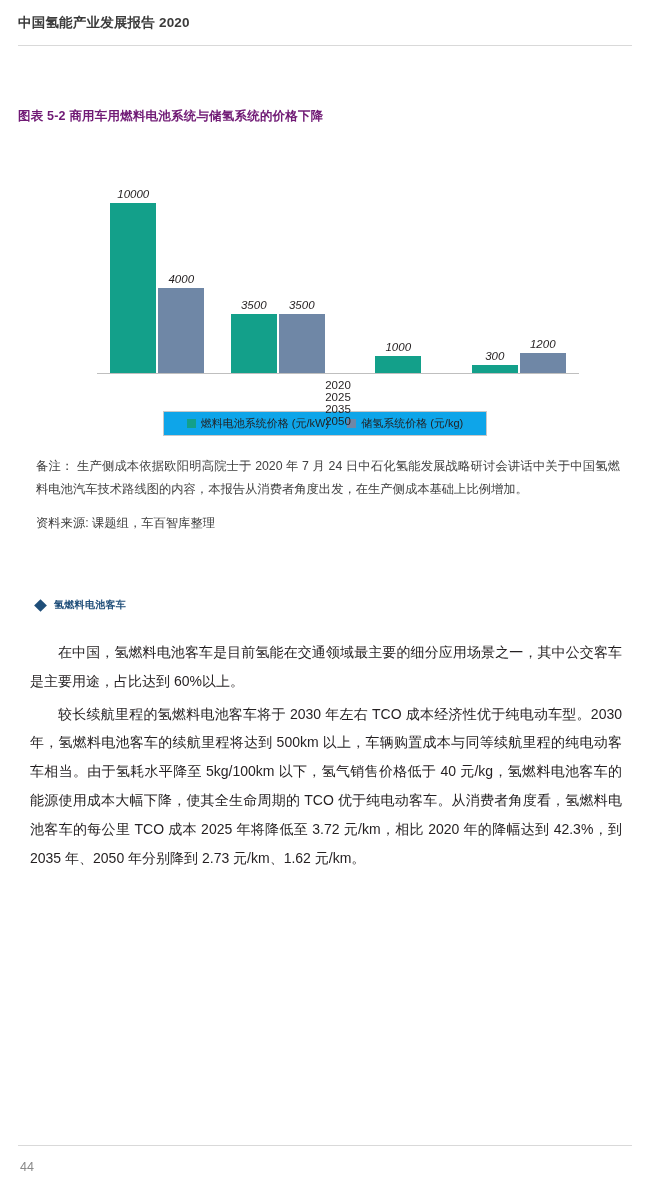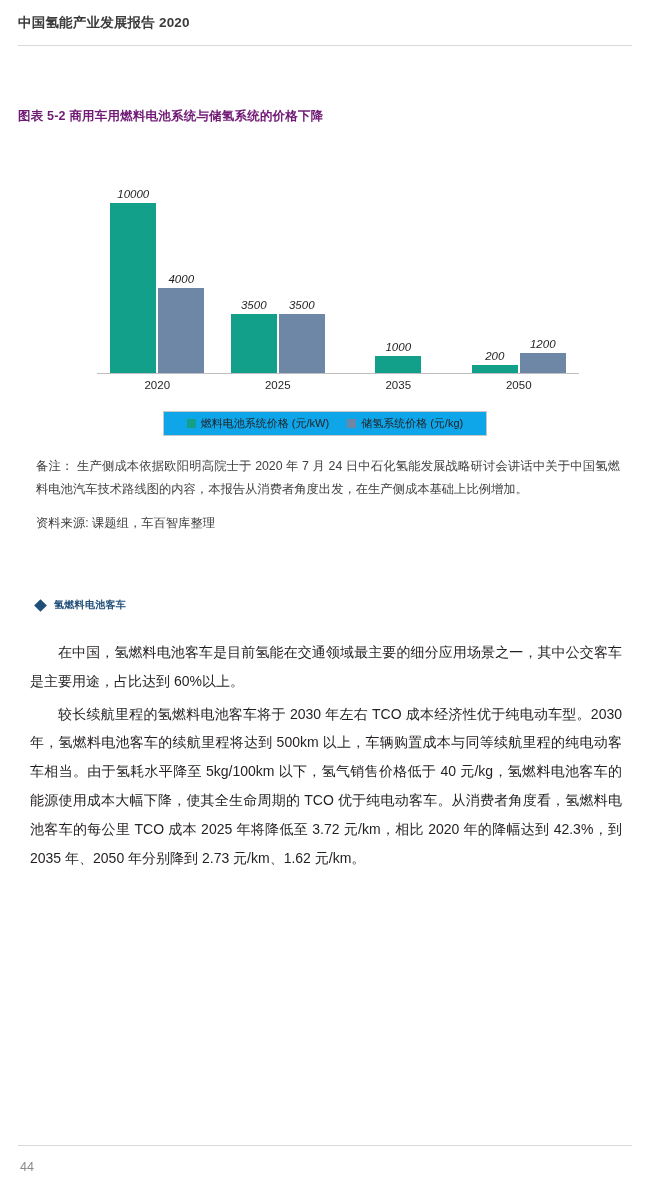--- a/index.html
+++ b/index.html
@@ -110,20 +110,21 @@
     background: #13a08a;
   }
   .bar.b2 { background: #6f87a6; }
 
   .xlabels {
     position: absolute;
     left: 52px;
     right: 26px;
     top: 232px;
     display: flex;
+    flex-direction: column;
   }
   .xlabel {
     flex: 1 1 0;
     text-align: center;
     font-size: 11.5px;
     color: #231f20;
   }
 
   .legend {
     margin: 12px auto 16px auto;
@@ -254,21 +255,21 @@
 
         <div class="group">
           <div class="bar-wrap">
             <div class="bar-val">1000</div>
             <div class="bar" style="height:17px"></div>
           </div>
         </div>
 
         <div class="group">
           <div class="bar-wrap">
-            <div class="bar-val">200</div>
+            <div class="bar-val">300</div>
             <div class="bar" style="height:8.5px"></div>
           </div>
           <div class="bar-wrap">
             <div class="bar-val">1200</div>
             <div class="bar b2" style="height:20.4px"></div>
           </div>
         </div>
 
       </div>
 

